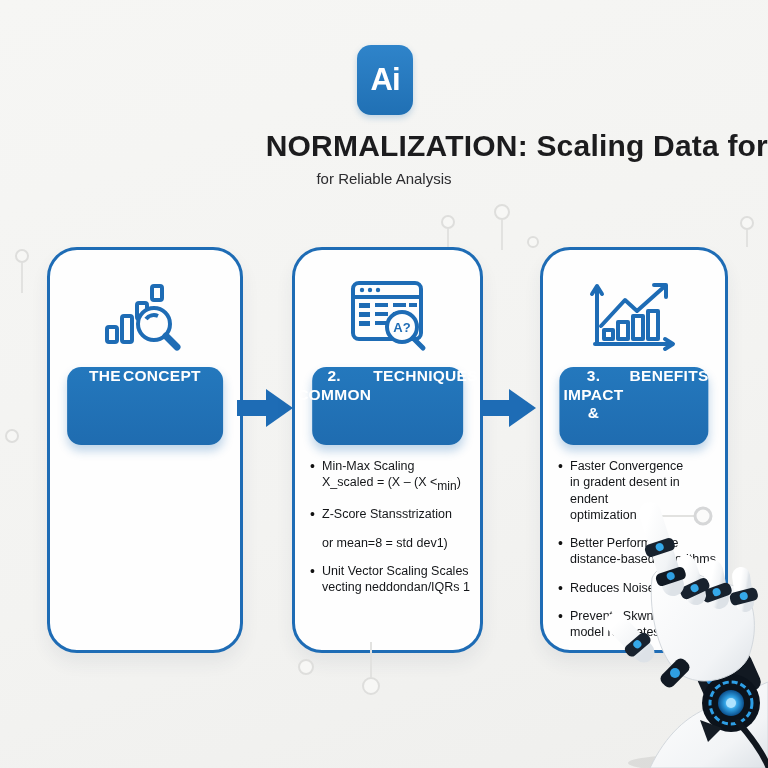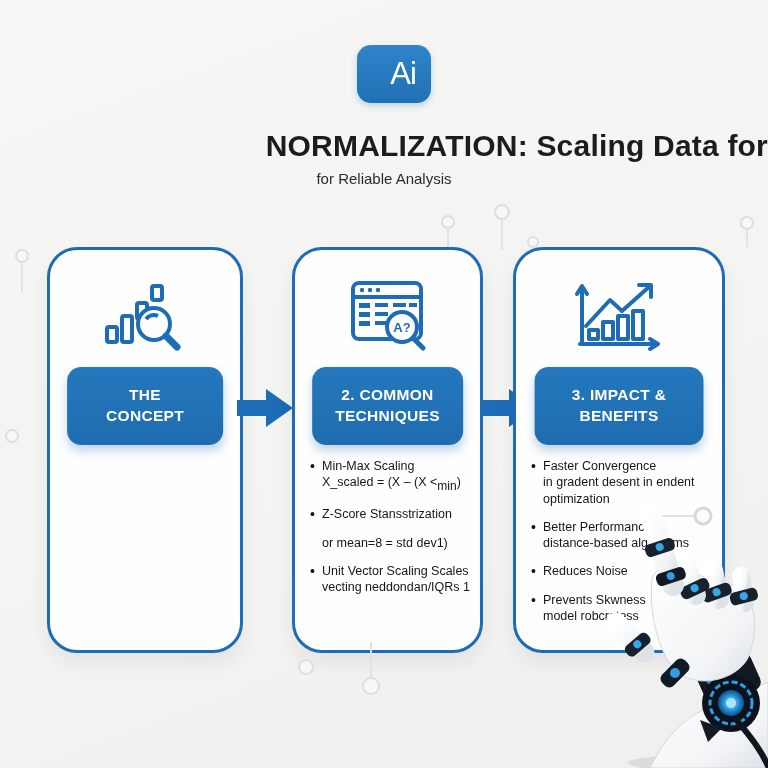--- a/index.html
+++ b/index.html
@@ -3,55 +3,54 @@
 <meta charset="utf-8">
 <style>
   html,body{margin:0;padding:0;background:#e8e8e8;}
   .canvas{
     position:relative;width:768px;height:768px;overflow:hidden;
     background:linear-gradient(160deg,#f6f6f4 0%,#f3f3f1 60%,#efefed 100%);
     font-family:"Liberation Sans", sans-serif;
   }
   
   .logo{
-    position:absolute;left:357px;top:45px;width:56px;height:58px;
+    position:absolute;left:357px;top:45px;width:56px;height:70px;
     background:linear-gradient(180deg,#2f84ca 0%,#2070b4 100%);
     border-radius:14px;display:flex;align-items:center;justify-content:center;
-    color:#ffffff;font-weight:normal;font-size:31px;letter-spacing:-1px;
+    color:#ffffff;font-weight:bold;font-size:31px;letter-spacing:-1px;
     box-shadow:0 3px 6px rgba(32,112,180,0.25);
-    padding-left:18px;
   }
   .title{
     position:absolute;top:129px;left:0;width:768px;text-align:right;
     font-size:30px;font-weight:bold;color:#1c1c1e;letter-spacing:0.2px;
   }
   .subtitle{
     position:absolute;top:170px;left:0;width:768px;text-align:center;
     font-size:15px;color:#2c2c2f;
   }
   
   .decor{position:absolute;left:0;top:0;z-index:3;pointer-events:none;}
   
   .card{
     position:absolute;top:247px;height:406px;box-sizing:border-box;
     background:#fefefe;border:3px solid #1e6cb5;border-radius:30px;
     box-shadow:0 10px 18px rgba(40,60,90,0.07);z-index:2;
   }
   #card-concept{left:47px;width:196px;}
   #card-techniques{left:292px;width:191px;}
-  #card-impact{left:513px;width:212px;}
+  #card-impact{left:540px;width:188px;}
   .card-icon{
     position:absolute;top:24px;left:0;right:0;height:86px;
     display:flex;align-items:center;justify-content:center;
   }
   .pill{
     position:absolute;top:117px;left:50%;transform:translateX(-50%);
     width:82%;height:78px;background:linear-gradient(180deg,#2478bd,#1f6cb0);
     border-radius:14px;color:#ffffff;font-weight:bold;text-align:center;
-    display:flex;flex-direction:column;justify-content:center;gap:2px;
+    display:flex;flex-direction:row;justify-content:center;gap:2px;
     font-size:15.5px;letter-spacing:0.3px;line-height:1.2;
     box-shadow:0 6px 10px rgba(30,108,181,0.28);
   }
   .bullets{
     position:absolute;top:208px;left:15px;right:4px;margin:0;padding:0;
     list-style:none;font-size:12.5px;color:#141619;
   }
   .bullets li{
     position:relative;margin:0 0 12px 0;padding-left:12px;line-height:1.3;
   }

